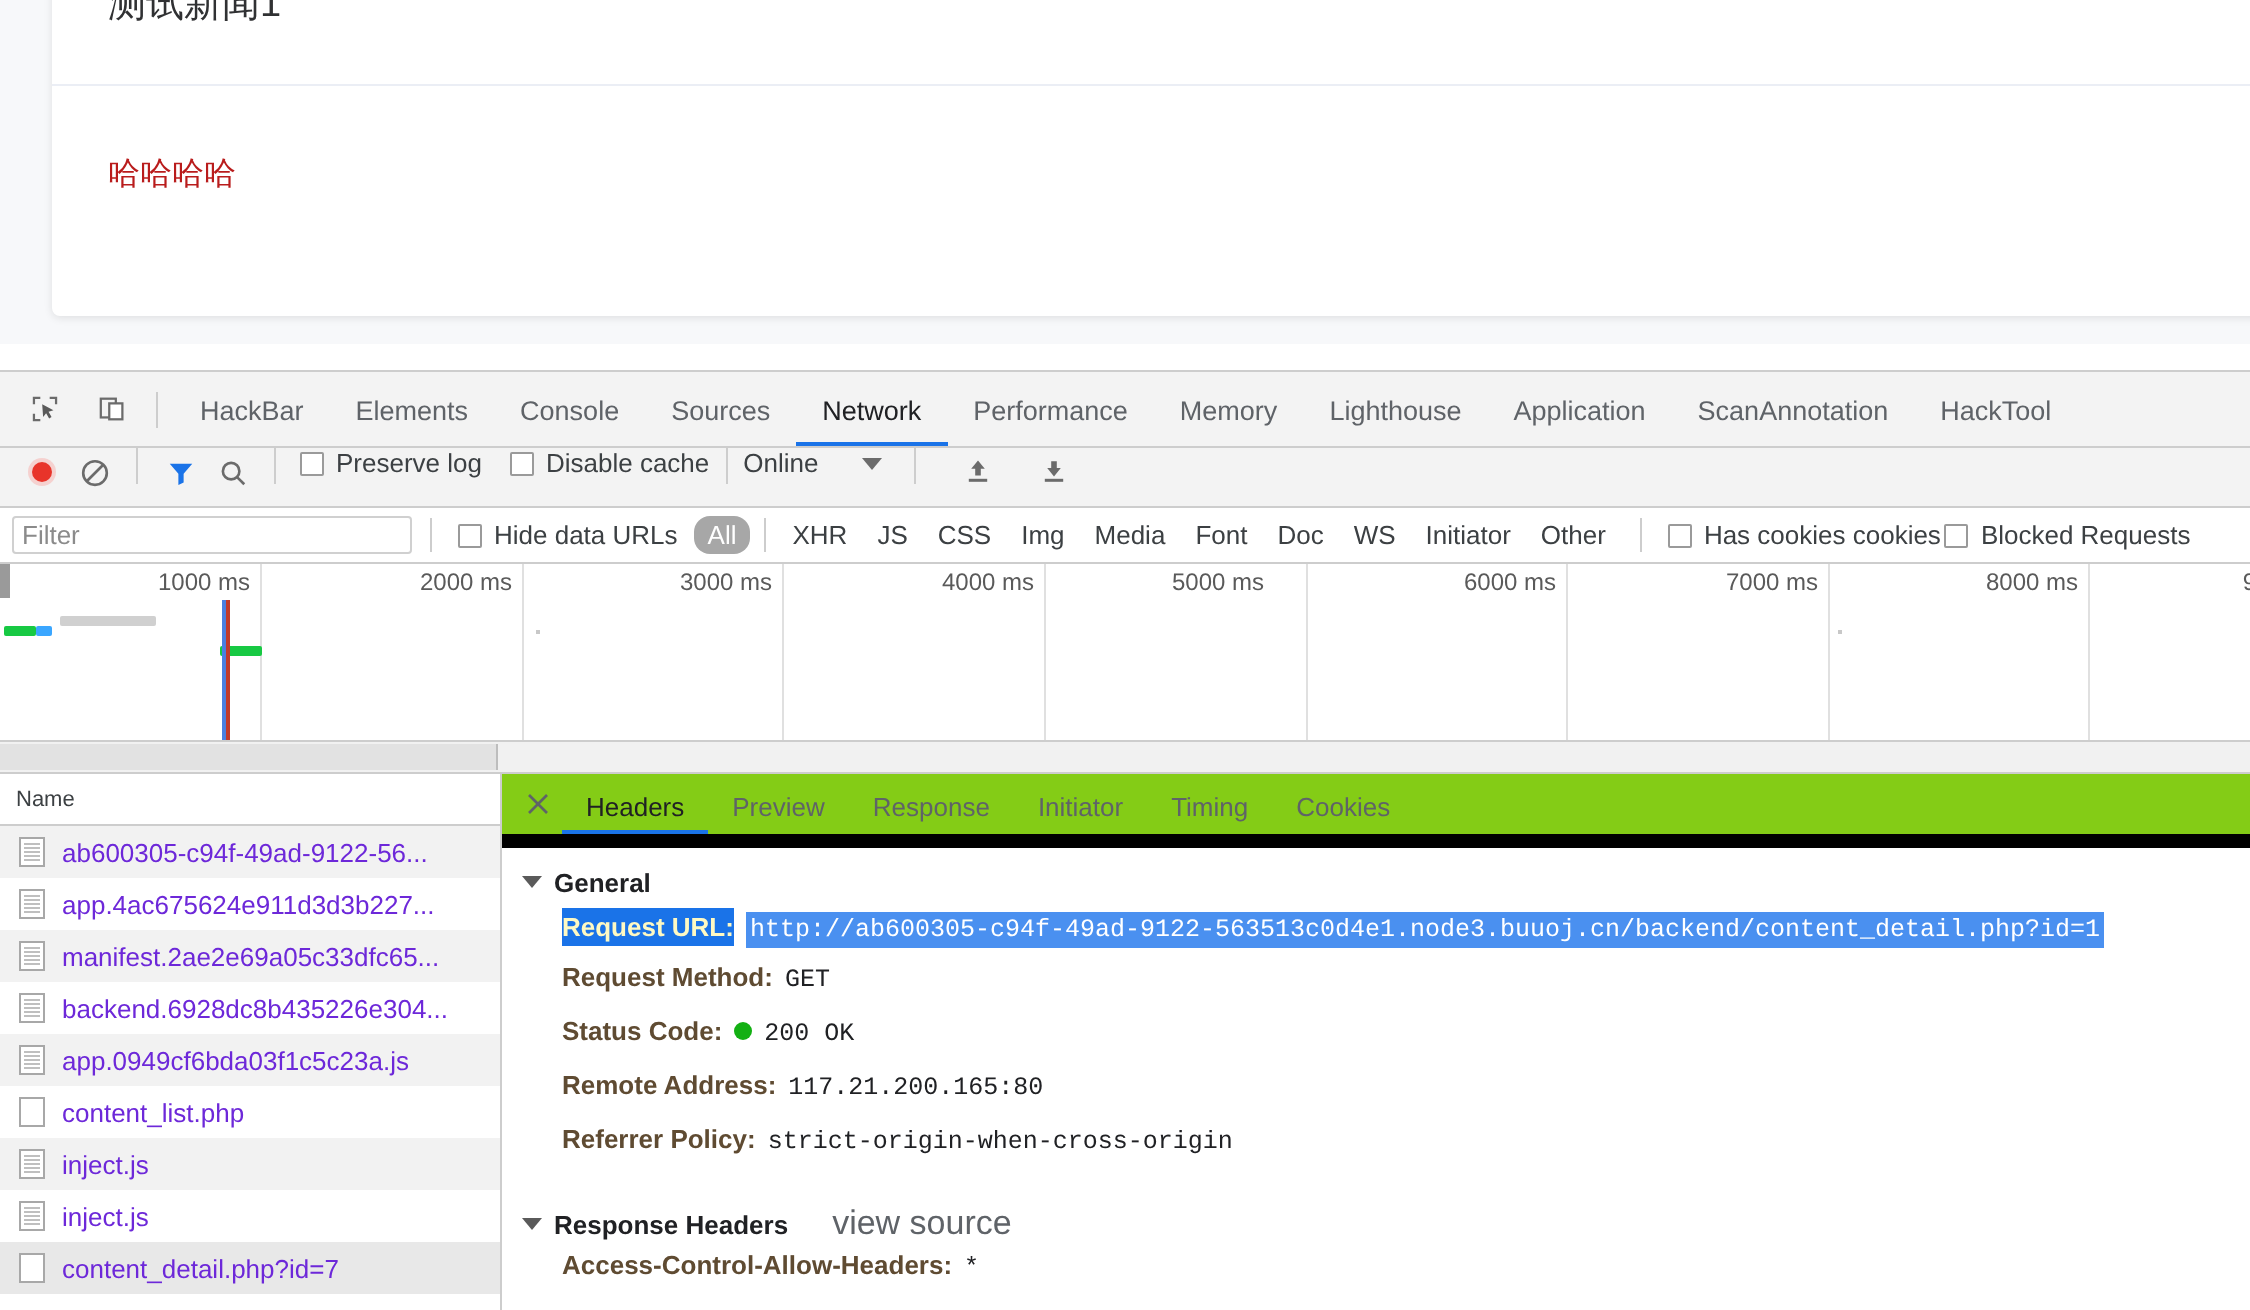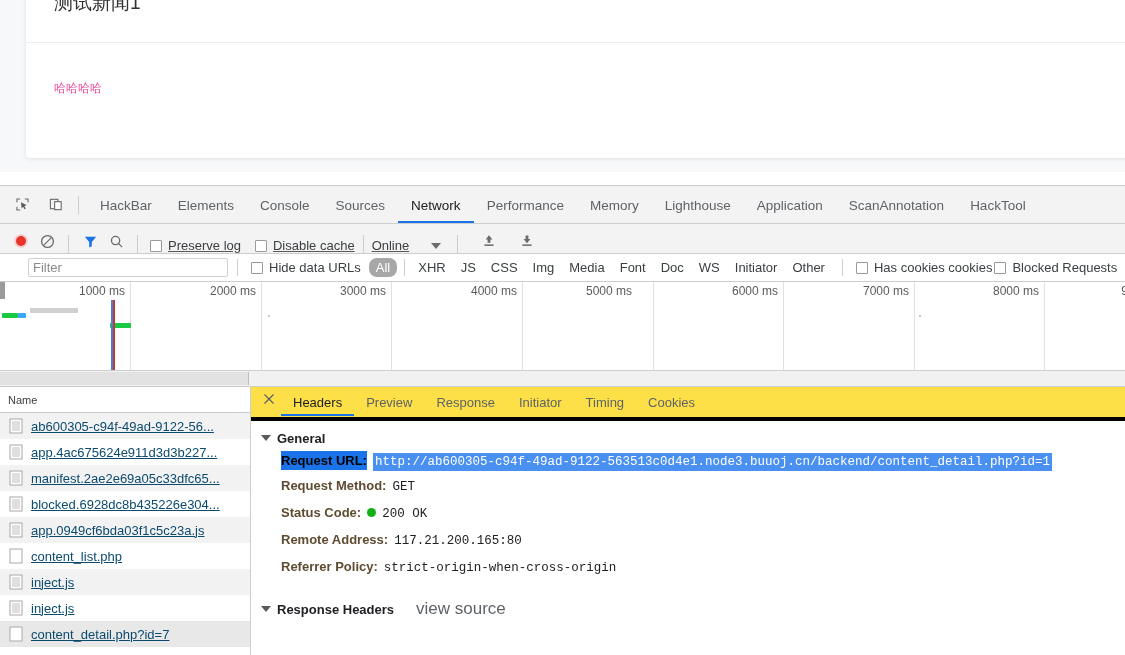--- a/index.html
+++ b/index.html
@@ -30,21 +30,21 @@
     position: absolute; left: 28px; top: 0px;
     font-size: 19px; color: #303133; line-height: 26px;
     white-space: nowrap;
   }
   .card-divider {
     position: absolute; left: 0px; top: 52px; width: 1110px; height: 1px;
     background: #ebeef5;
   }
   .card-body {
     position: absolute; left: 28px; top: 86px;
-    font-size: 12px; color: #ec4899; line-height: 24px;
+    font-size: 16px; color: #b91c1c; line-height: 24px;
     white-space: nowrap;
   }
   .page-bottom-strip {
     position: absolute; left: 0; top: 172px; width: 1125px; height: 13px;
     background: #ffffff;
   }
 
   
   .devtools {
     position: absolute; left: 0; top: 185px; width: 1125px; height: 470px;
@@ -70,21 +70,21 @@
     padding: 0 13px; height: 36px; line-height: 37px;
     font-size: 13.5px; color: #5f6368; cursor: pointer; flex: none;
     box-sizing: border-box;
   }
   .dt-tab.active { color: #202124; border-bottom: 2px solid #1a73e8; }
 
   
   .dt-toolbar {
     position: relative; height: 29px; background: #f3f3f3;
     border-bottom: 1px solid #cdcdcd;
-    display: flex; align-items: flex-end; white-space: nowrap; text-decoration: underline;
+    display: flex; align-items: flex-start; white-space: nowrap;
   }
   .tb-icon { width: 26px; height: 24px; display: flex; align-items: center;
              justify-content: center; cursor: pointer; flex: none; }
   .chk-wrap { display: flex; align-items: center; cursor: pointer; flex: none; margin-left: 4px;}
   .chkbox {
     width: 12px; height: 12px; border: 1px solid #9a9a9a; border-radius: 1px;
     background: #fff; margin-right: 6px; flex: none; box-sizing: border-box;
   }
   .chk-label { font-size: 13px; color: #3c4043; }
   .throttle {
@@ -94,21 +94,21 @@
   .caret-dn {
     width: 0; height: 0; border-left: 5px solid transparent;
     border-right: 5px solid transparent; border-top: 6px solid #6b6b6b;
     margin-left: 22px;
   }
 
   
   .dt-filterbar {
     position: relative; height: 27px; background: #ffffff;
     border-bottom: 1px solid #cdcdcd;
-    display: flex; align-items: center; white-space: nowrap; padding-left: 22px;
+    display: flex; align-items: center; white-space: nowrap;
   }
   .filter-input {
     width: 200px; height: 19px; margin-left: 6px;
     border: 1px solid #d0d0d0; border-radius: 2px;
     font-size: 13px; color: #202124; padding: 0 4px; outline: none;
     font-family: "Liberation Sans", sans-serif; box-sizing: border-box;
   }
   .filter-input::placeholder { color: #8b8b8b; }
   .fsep { width: 1px; height: 17px; background: #cdcdcd; margin: 0 9px; flex: none; }
   .ftype {
@@ -153,33 +153,33 @@
     width: 250px; flex: none; background: #ffffff;
     border-right: 1px solid #cdcdcd; overflow: hidden; position: relative;
   }
   .req-head {
     height: 26px; line-height: 26px; padding-left: 8px;
     font-size: 11px; color: #3c4043; background: #ffffff;
     border-bottom: 1px solid #cdcdcd; box-sizing: border-box;
   }
   .req-row {
     height: 26px; display: flex; align-items: center; padding-left: 9px;
-    font-size: 13px; color: #0c4a6e; cursor: pointer; box-sizing: border-box;
-    white-space: nowrap; overflow: hidden; text-decoration: underline;
+    font-size: 13px; color: #6d28d9; cursor: pointer; box-sizing: border-box;
+    white-space: nowrap; overflow: hidden;
   }
   .req-row.alt { background: #f2f2f2; }
   .req-row.sel { background: #e8e8e8; }
   .ricon { width: 14px; height: 16px; margin-right: 8px; flex: none; }
 
   .detail-pane {
     flex: 1 1 auto; position: relative; background: #ffffff; overflow: hidden;
   }
   .det-tabbar {
-    height: 30px; display: flex; 
-    border-bottom: 4px solid #000000; background: #fde047; white-space: nowrap;
+    height: 30px; display: flex; align-items: center;
+    border-bottom: 7px solid #000000; background: #84cc16; white-space: nowrap;
   }
   .close-x {
     width: 24px; height: 24px; margin-left: 6px; display: flex;
     align-items: center; justify-content: center; cursor: pointer; flex: none;
   }
   .det-tab {
     padding: 0 12px; height: 29px; line-height: 31px; font-size: 13px;
     color: #5f6368; cursor: pointer; flex: none; box-sizing: border-box;
   }
   .det-tab.active { color: #202124; border-bottom: 2px solid #1a73e8; }
@@ -194,21 +194,21 @@
     border-right: 5px solid transparent; border-top: 6px solid #5a5a5a;
     margin-right: 6px; flex: none;
   }
   .viewsrc { margin-left: 22px; font-size: 17px; font-weight: normal; color: #5f6368; cursor: pointer; }
   .hrow {
     display: flex; align-items: baseline; height: 27px; padding-left: 30px;
     font-size: 13px; white-space: nowrap;
   }
   .hkey { font-weight: bold; color: #5f4b32; margin-right: 6px; flex: none; }
   .hval { color: #202124; font-family: "Liberation Mono", monospace; font-size: 12.5px; }
-  .hrow.selected .hkey { background: #1a73e8; color: #000000; padding: 2px 0 2px 0; }
+  .hrow.selected .hkey { background: #1a73e8; color: #fef9c3; padding: 2px 0 2px 0; }
   .hrow.selected .hval { background: #4a90f0; color: #ffffff; padding: 2px 2px; }
   .hrow.selected { padding-left: 30px; }
   .status-dot {
     display: inline-block; width: 9px; height: 9px; border-radius: 50%;
     background: #13b013; margin-right: 6px; vertical-align: middle;
   }
 </style>
 </head>
 <body>
 
@@ -437,21 +437,21 @@
               <rect x="1" y="1" width="12" height="14" fill="#fff" stroke="#a8a8a8" stroke-width="1"></rect>
               <g fill="#bfbfbf">
                   <rect x="3" y="3.5" width="8" height="1"></rect>
                   <rect x="3" y="5.5" width="8" height="1"></rect>
                   <rect x="3" y="7.5" width="8" height="1"></rect>
                   <rect x="3" y="9.5" width="8" height="1"></rect>
                   <rect x="3" y="11.5" width="8" height="1"></rect>
                 </g>
             </svg>
           </span>
-          <span>blocked.6928dc8b435226e304...</span>
+          <span>backend.6928dc8b435226e304...</span>
         </div>
 
         <div class="req-row alt">
           <span class="ricon">
             <svg width="14" height="16" viewBox="0 0 14 16">
               <rect x="1" y="1" width="12" height="14" fill="#fff" stroke="#a8a8a8" stroke-width="1"></rect>
               <g fill="#bfbfbf">
                   <rect x="3" y="3.5" width="8" height="1"></rect>
                   <rect x="3" y="5.5" width="8" height="1"></rect>
                   <rect x="3" y="7.5" width="8" height="1"></rect>
@@ -562,18 +562,22 @@
             <span class="hkey">Referrer Policy:</span>
             <span class="hval">strict-origin-when-cross-origin</span>
           </div>
 
           <div class="sect-head" style="margin-top:10px">
             <span class="tri"></span>
             <span>Response Headers</span>
             <span class="viewsrc">view source</span>
           </div>
 
+          <div class="hrow">
+            <span class="hkey">Access-Control-Allow-Headers:</span>
+            <span class="hval">*</span>
+          </div>
 
         </div>
       </div>
     </div>
   </div>
 </div>
 
 </body></html>

